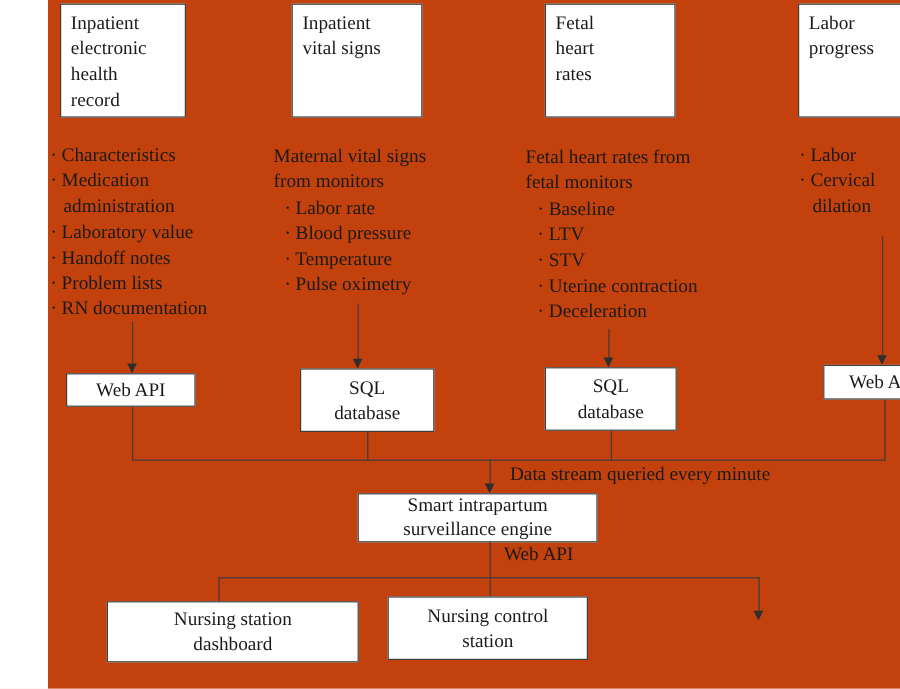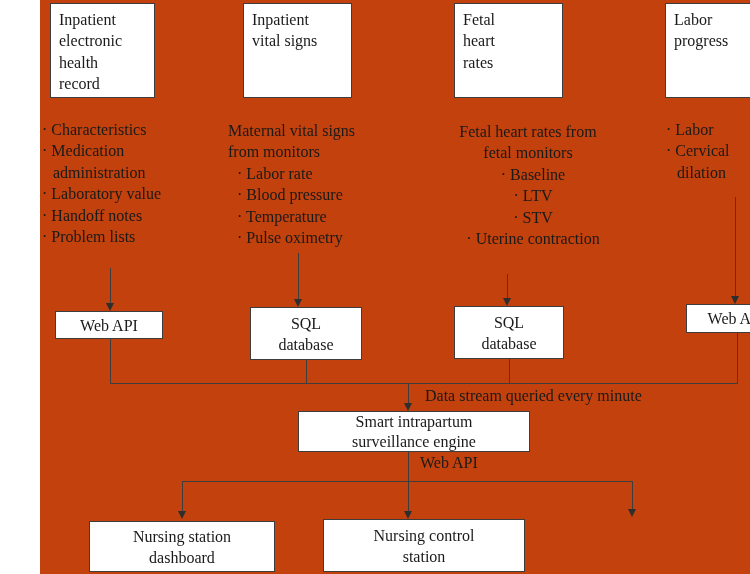--- a/index.html
+++ b/index.html
@@ -54,41 +54,43 @@
   <div class="box tl" style="left:625px;top:3px;width:120px;height:95px;">Labor
 progress</div>
 
   <div class="list" style="left:2px;top:119px;width:160px;">
     <div class="li">· Characteristics</div>
     <div class="li">· Medication
 administration</div>
     <div class="li">· Laboratory value</div>
     <div class="li">· Handoff notes</div>
     <div class="li">· Problem lists</div>
+    <div class="li">· RN documentation</div>
   </div>
 
   <div class="list" style="left:188px;top:120px;width:180px;">
     <div class="heading">Maternal vital signs
 from monitors</div>
     <div style="margin-left:9px;">
       <div class="li">· Labor rate</div>
       <div class="li">· Blood pressure</div>
       <div class="li">· Temperature</div>
       <div class="li">· Pulse oximetry</div>
     </div>
   </div>
 
-  <div class="list" style="left:398px;top:121px;width:180px;text-align:center;">
+  <div class="list" style="left:398px;top:121px;width:180px;">
     <div class="heading">Fetal heart rates from
 fetal monitors</div>
     <div style="margin-left:10px;">
       <div class="li">· Baseline</div>
       <div class="li">· LTV</div>
       <div class="li">· STV</div>
       <div class="li">· Uterine contraction</div>
+      <div class="li">· Deceleration</div>
     </div>
   </div>
 
   <div class="list" style="left:626px;top:119px;width:100px;">
     <div class="li">· Labor</div>
     <div class="li">· Cervical
 dilation</div>
   </div>
 
   <div class="vline" style="left:70px;top:268px;height:36px;"></div>
@@ -114,35 +116,35 @@
   <div class="vline" style="left:266px;top:360px;height:23px;"></div>
   <div class="vline" style="left:469px;top:359px;height:24px;"></div>
   <div class="vline" style="left:697px;top:333px;height:50px;"></div>
   <div class="hline" style="left:70px;top:383px;width:628px;"></div>
 
   <div class="vline" style="left:368px;top:383px;height:20px;"></div>
   <div class="arrow-down" style="left:364px;top:403px;"></div>
 
   <div class="label" style="left:385px;top:387px;">Data stream queried every minute</div>
 
-  <div class="box ctr" style="left:258px;top:411px;width:232px;height:41px;line-height:20px;">Smart intrapartum
+  <div class="box ctr" style="left:258px;top:411px;width:200px;height:41px;line-height:20px;">Smart intrapartum
 surveillance engine</div>
 
   <div class="vline" style="left:368px;top:451px;height:30px;"></div>
   <div class="label" style="left:380px;top:454px;">Web API</div>
 
   <div class="hline" style="left:142px;top:481px;width:451px;"></div>
 
   <div class="vline" style="left:142px;top:481px;height:30px;"></div>
   <div class="arrow-down" style="left:138px;top:511px;"></div>
 
   <div class="vline" style="left:368px;top:481px;height:30px;"></div>
   <div class="arrow-down" style="left:364px;top:511px;"></div>
 
   <div class="vline" style="left:592px;top:481px;height:28px;"></div>
   <div class="arrow-down" style="left:588px;top:509px;"></div>
 
-  <div class="box ctr" style="left:49px;top:521px;width:186px;height:51px;">Nursing station
+  <div class="box ctr" style="left:49px;top:501px;width:210px;height:51px;">Nursing station
 dashboard</div>
-  <div class="box ctr" style="left:283px;top:519px;width:202px;height:53px;">Nursing control
+  <div class="box ctr" style="left:283px;top:497px;width:167px;height:53px;">Nursing control
 station</div>
 
 </div>
 
 </body></html>

